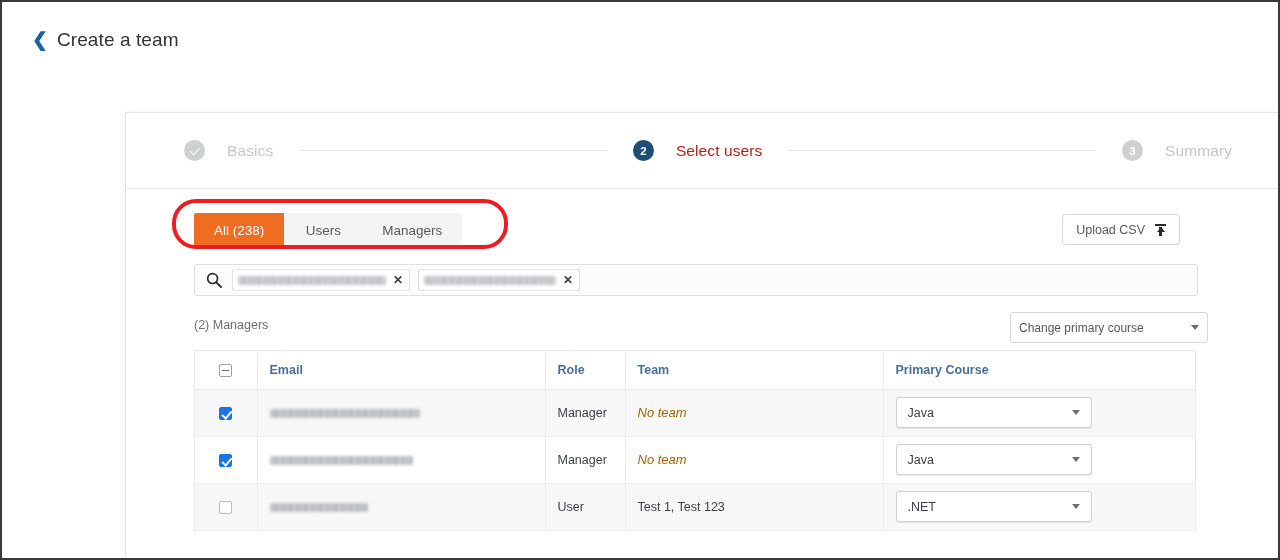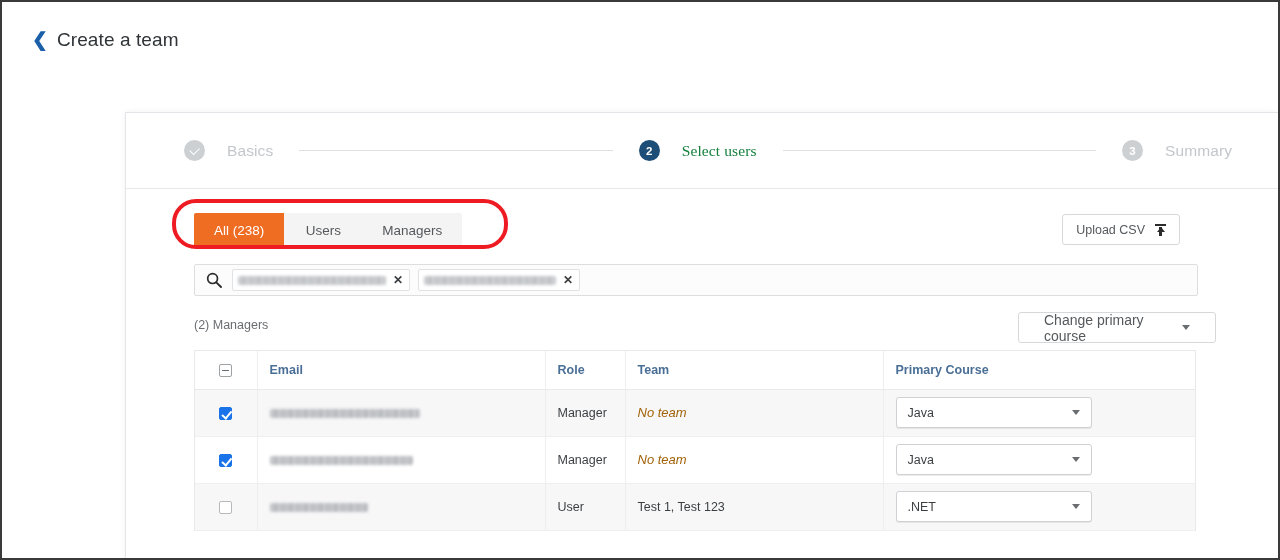--- a/index.html
+++ b/index.html
@@ -102,21 +102,21 @@
     border-left: 1.9px solid #ffffff;
     border-bottom: 1.9px solid #ffffff;
     transform: rotate(-45deg);
     margin-top: -2px;
   }
   .step.active .step-bullet { background: #1d4e78; }
   .step.todo   .step-bullet { background: #cdd0d3; }
 
   .step-label { font-size: 15.5px; letter-spacing: .1px; }
   .step.done  .step-label { color: #c3c7cb; }
-  .step.active .step-label { color: #15803d; font-family: Liberation Serif, serif; }
+  .step.active .step-label { color: #b91c1c; }
   .step.todo  .step-label { color: #c3c7cb; }
 
   .step-line {
     flex: 1 1 auto;
     height: 1px;
     background: #dfe1e4;
     margin: 0 26px;
   }
 
   
@@ -280,31 +280,31 @@
   }
   #group-label {
     font-size: 12.5px;
     color: #6b6e71;
     position: absolute;
     left: 0;
     top: 6px;
   }
   #change-course {
     position: absolute;
-    right: 0;
+    right: 8px;
     top: 0;
     height: 31px;
     width: 198px;
     border: 1px solid #d6d8da;
     border-radius: 3px;
     background: #ffffff;
     display: flex;
     align-items: center;
-    padding: 0 25px;
-    font-size: 14px;
+    padding: 0 8px;
+    font-size: 12px;
     color: #56595c;
     cursor: pointer;
   }
   #change-course .caret { margin-left: auto; }
   .caret {
     width: 0; height: 0;
     border-left: 4.5px solid transparent;
     border-right: 4.5px solid transparent;
     border-top: 5px solid #6b6e71;
   }

